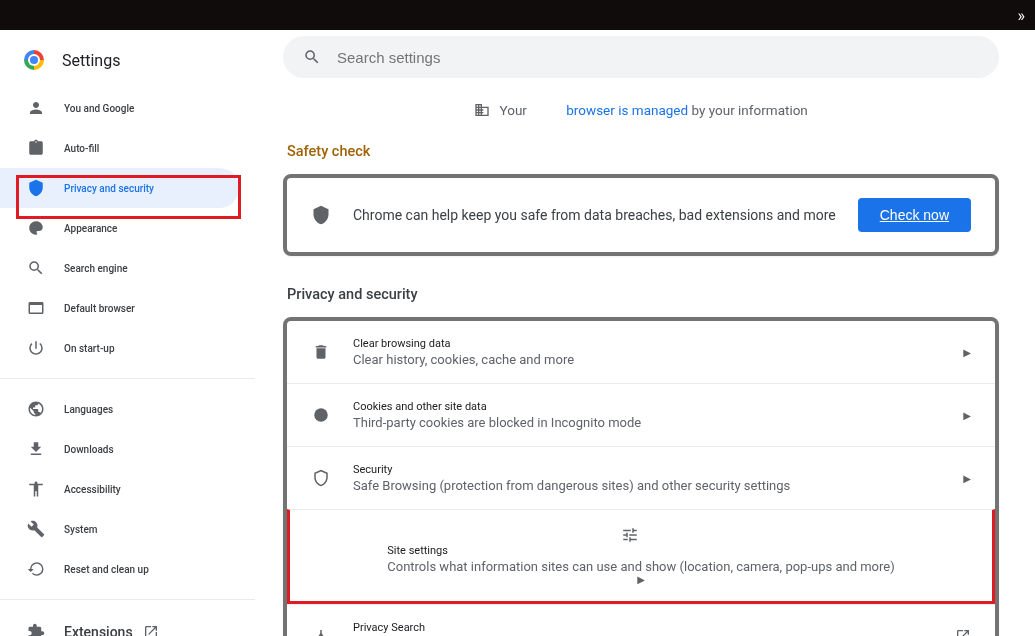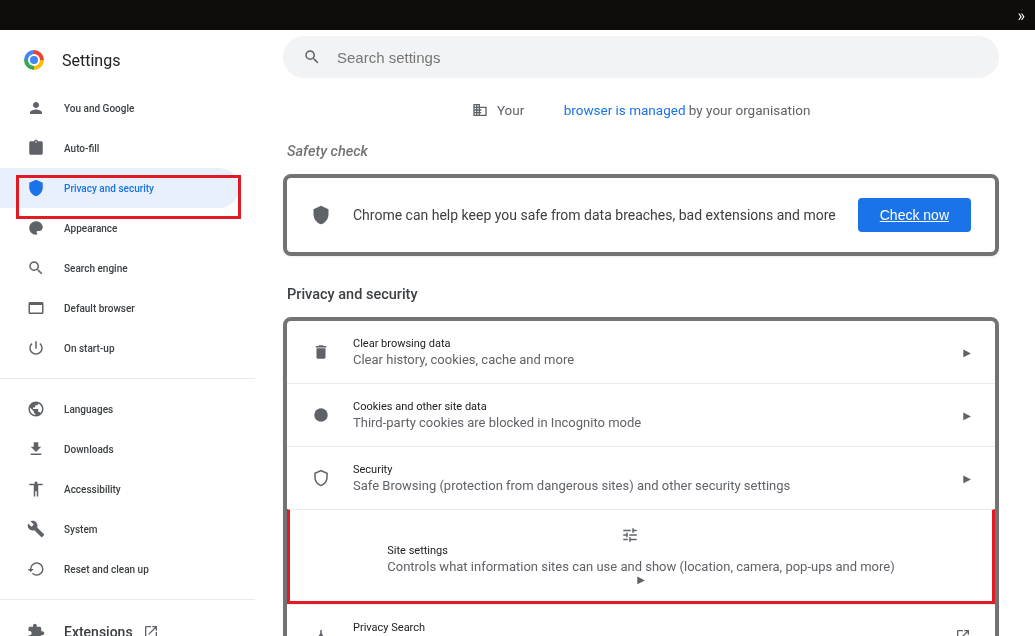--- a/index.html
+++ b/index.html
@@ -22,21 +22,21 @@
 .ext-item .icon { width: 20px; height: 20px; margin-right: 18px; color: #5f6368; display:flex;align-items:center;justify-content:center;}
 .ext-item .newtab { margin-left: 10px; color:#5f6368;}
 .red-box-1 { border: 3px solid #e01b24; position: absolute; top: 175px; left: 16px; width: 225px; height: 44px; pointer-events: none; }
 .main { flex: 1; padding: 8px 36px 0 28px; overflow-y: auto; }
 .searchbar { background: #f1f3f4; border-radius: 40px; height: 42px; display: flex; align-items: center; padding: 0 20px; margin-top: -2px; }
 .searchbar .icon { color: #5f6368; margin-right: 16px; }
 .searchbar input { border: none; background: transparent; font-size: 15px; color: #5f6368; outline: none; flex: 1; }
 .managed { text-align: center; font-size: 13.5px; color: #5f6368; margin: 24px 0 22px 0; }
 .managed a { color: #1a73e8; text-decoration: none; margin-left: 36px; }
 .managed .icon { color:#5f6368; vertical-align: middle; margin-right: 6px;}
-.section-title { font-size: 14.5px; color: #737373; margin: 8px 0 14px 4px; font-weight: 500; font-style: italic; }
+.section-title { font-size: 14.5px; color: #a16207; margin: 8px 0 14px 4px; font-weight: 500; }
 .card { background: #fff; border: 4px solid #737373; border-radius: 8px; box-shadow: 0 1px 2px rgba(60,64,67,0.08); }
 .safety-row { display: flex; align-items: center; padding: 20px 24px; }
 .safety-row .icon { color: #5f6368; margin-right: 22px; }
 .safety-row .text { flex: 1; font-size: 14px; color: #3c4043; }
 .btn-primary { background: #1a73e8; color: #fff; border: none; padding: 9px 22px; border-radius: 4px; font-size: 14px; font-weight: 500; cursor: pointer; text-decoration: underline; }
 .section-title2 { font-size: 14.5px; color: #3c4043; margin: 30px 0 14px 4px; font-weight: 500; }
 .list-row { display: flex; align-items: center; padding: 16px 24px; cursor: pointer; position: relative; }
 .list-row + .list-row { border-top: 1px solid #e8eaed; }
 .list-row .icon { width: 20px; color: #5f6368; margin-right: 22px; display:flex;justify-content:center;}
 .list-row .text { flex: 1; }
@@ -186,21 +186,21 @@
             <path d="M15.5 14h-.79l-.28-.27A6.471 6.471 0 0016 9.5 6.5 6.5 0 109.5 16c1.61 0 3.09-.59 4.23-1.57l.27.28v.79l5 4.99L20.49 19l-4.99-5zm-6 0C7.01 14 5 11.99 5 9.5S7.01 5 9.5 5 14 7.01 14 9.5 11.99 14 9.5 14z"></path>
           </svg>
         </span>
       <input type="text" placeholder="Search settings" style="">
     </div>
 
     <div class="managed">
       <span class="icon"><svg width="16" height="16" viewBox="0 0 24 24" fill="currentColor" style="display:inline">
             <path d="M12 7V3H2v18h20V7H12zM6 19H4v-2h2v2zm0-4H4v-2h2v2zm0-4H4V9h2v2zm0-4H4V5h2v2zm4 12H8v-2h2v2zm0-4H8v-2h2v2zm0-4H8V9h2v2zm0-4H8V5h2v2zm10 12h-8v-2h2v-2h-2v-2h2v-2h-2V9h8v10z"></path>
           </svg></span>
-      <span>Your </span><a href="#">browser is managed</a><span> by your organisation</span>
+      <span>Your </span><a href="#">browser is managed</a><span> by your information</span>
     </div>
 
     <div class="section-title">Safety check</div>
     <div class="card">
       <div class="safety-row">
         <span class="icon">
             <svg width="20" height="20" viewBox="0 0 24 24" fill="currentColor">
               <path d="M12 1L3 5v6c0 5.55 3.84 10.74 9 12 5.16-1.26 9-6.45 9-12V5l-9-4z"></path>
             </svg>
           </span>

